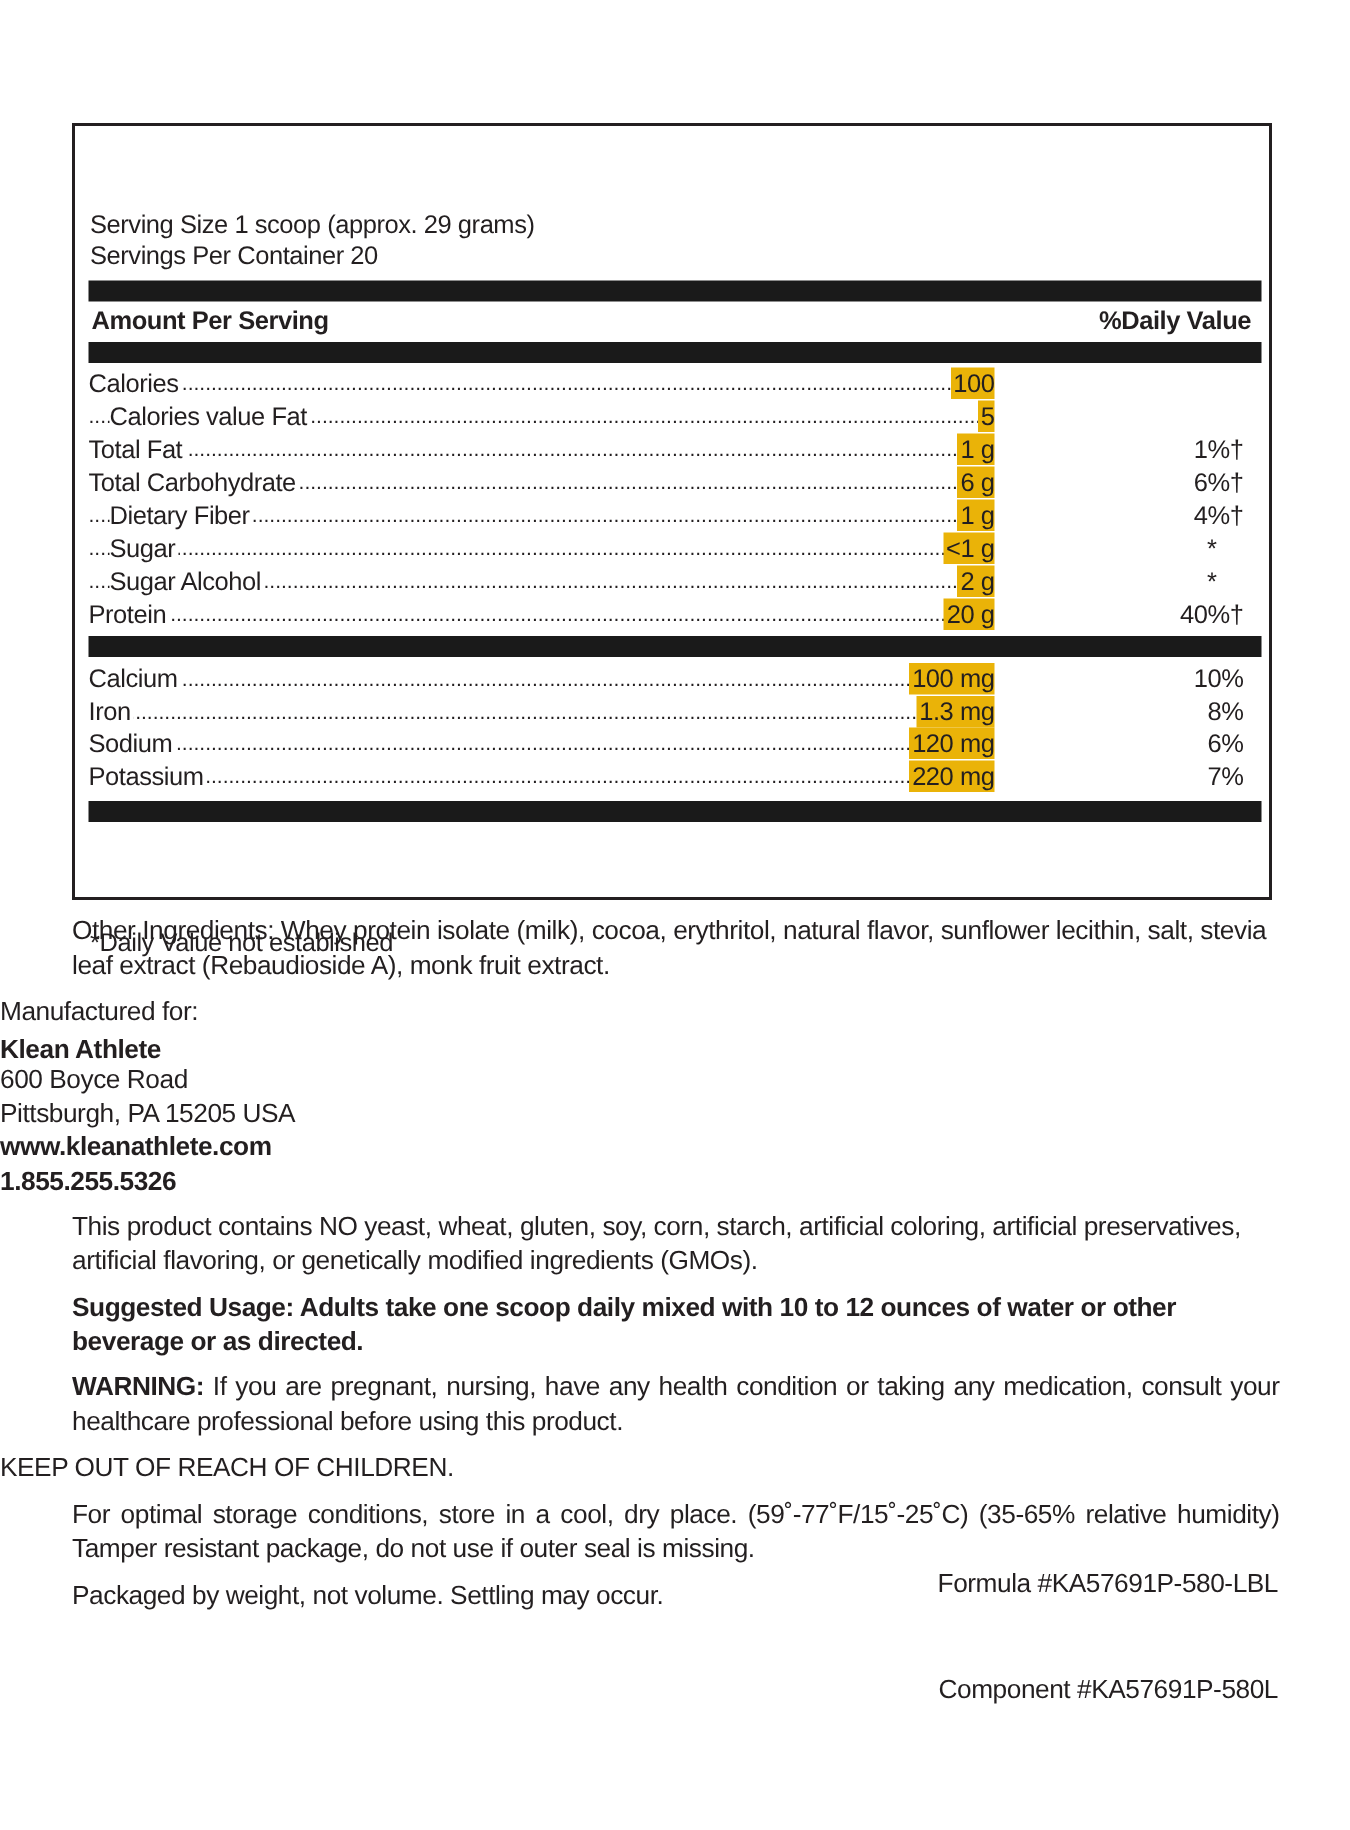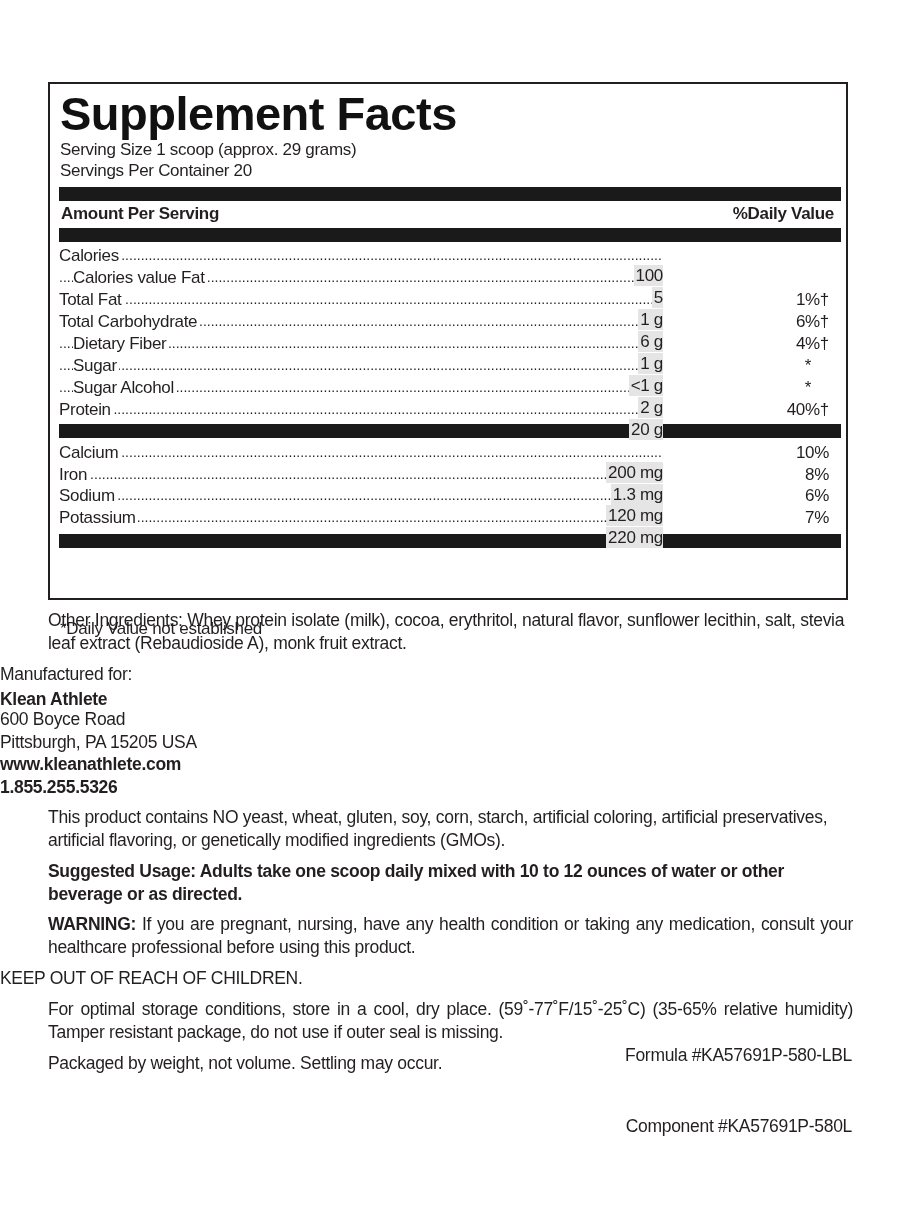--- a/index.html
+++ b/index.html
@@ -8,37 +8,36 @@
     .facts-box { position: absolute; left: 48px; top: 82px; width: 800px; height: 518px; border: 2px solid #231f20; box-sizing: border-box; }
     .facts-title { position: absolute; left: 10px; top: 4px; font-size: 47px; font-weight: bold; letter-spacing: -0.5px; line-height: 52px; color: #111; }
     .serving { position: absolute; left: 10px; font-size: 17px; line-height: 20px; letter-spacing: -0.3px; }
     .bar { position: absolute; left: 9px; width: 782px; background: #1a1a1a; }
     .hdr { position: absolute; font-size: 17px; font-weight: bold; letter-spacing: -0.3px; line-height: 20px; }
 
     .row { position: absolute; left: 9px; width: 782px; height: 21.5px; font-size: 17px; line-height: 21px; letter-spacing: -0.3px; }
     .row .lbl { position: absolute; left: 0; top: 0; background: #fff; padding-right: 2px; z-index: 2; }
     .row.indent .lbl { left: 14px; }
     .row .dots { position: absolute; left: 0; top: 0; width: 603px; overflow: hidden; white-space: nowrap; color: #231f20; z-index: 1; letter-spacing: 0; font-size: 14px; }
-    .row .amt { position: absolute; right: 178px; top: 0; background: #e5e5e5; padding-left: 2px; z-index: 2; margin-top: 20px; }
+    .row .amt { position: absolute; right: 178px; top: 0; background: #eab308; padding-left: 2px; z-index: 2; }
     .row .dv { position: absolute; right: 12px; top: 0; text-align: right; }
     .row .dv.ast { right: 30px; }
 
     .footnote { position: absolute; left: 10px; font-size: 17px; line-height: 20px; letter-spacing: -0.3px; }
 
     .para { position: absolute; left: 48px; width: 805px; font-size: 17.5px; line-height: 23px; letter-spacing: -0.3px; color: #231f20; }
     .center { position: absolute; left: 0; width: 880px; text-align: left; font-size: 17.5px; line-height: 22.5px; letter-spacing: -0.3px; }
     .bold { font-weight: bold; }
     .justify { text-align: justify; text-align-last: left; }
     .right-line { position: absolute; right: 48px; font-size: 17.5px; line-height: 22px; letter-spacing: -0.3px; text-align: right; }
   </style>
 </head>
 <body>
 
 <div class="facts-box">
-  <div class="facts-title">Supplement Facts</div>
   <div class="serving" style="top:56px;">Serving Size 1 scoop  (approx. 29 grams)</div>
   <div class="serving" style="top:77px;">Servings Per Container 20</div>
 
   <div class="bar" style="top:103px;height:14px;"></div>
   <div class="hdr" style="left:11px;top:120px;">Amount Per Serving</div>
   <div class="hdr" style="right:12px;top:120px;text-align:right;">%Daily Value</div>
   <div class="bar" style="top:144px;height:14px;"></div>
 
   <div id="macro-rows">
       <div class="row" style="top: 161px;">
@@ -90,21 +89,21 @@
         <span class="dv">40%†</span>
       </div>
     </div>
 
   <div class="bar" style="top:340px;height:14px;"></div>
 
   <div id="mineral-rows">
       <div class="row" style="top: 358px;">
         <span class="dots">............................................................................................................................................................................................................................</span>
         <span class="lbl">Calcium</span>
-        <span class="amt">200 mg</span>
+        <span class="amt">100 mg</span>
         <span class="dv">10%</span>
       </div>
       <div class="row" style="top: 379.5px;">
         <span class="dots">............................................................................................................................................................................................................................</span>
         <span class="lbl">Iron</span>
         <span class="amt">1.3 mg</span>
         <span class="dv">8%</span>
       </div>
       <div class="row" style="top: 401px;">
         <span class="dots">............................................................................................................................................................................................................................</span>

